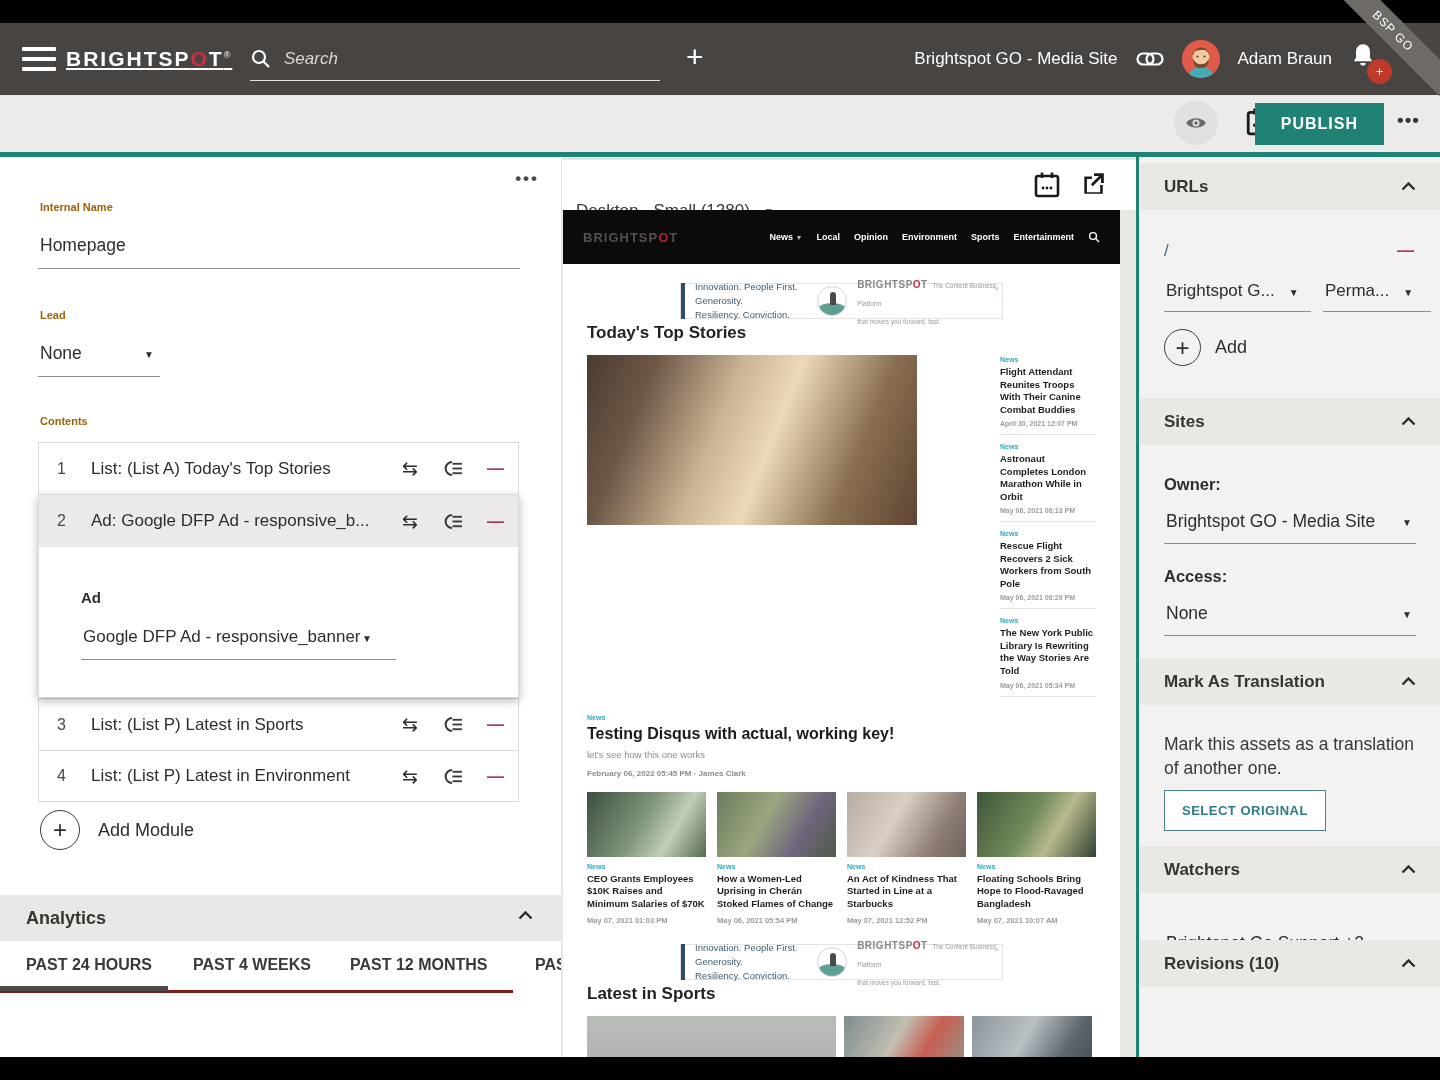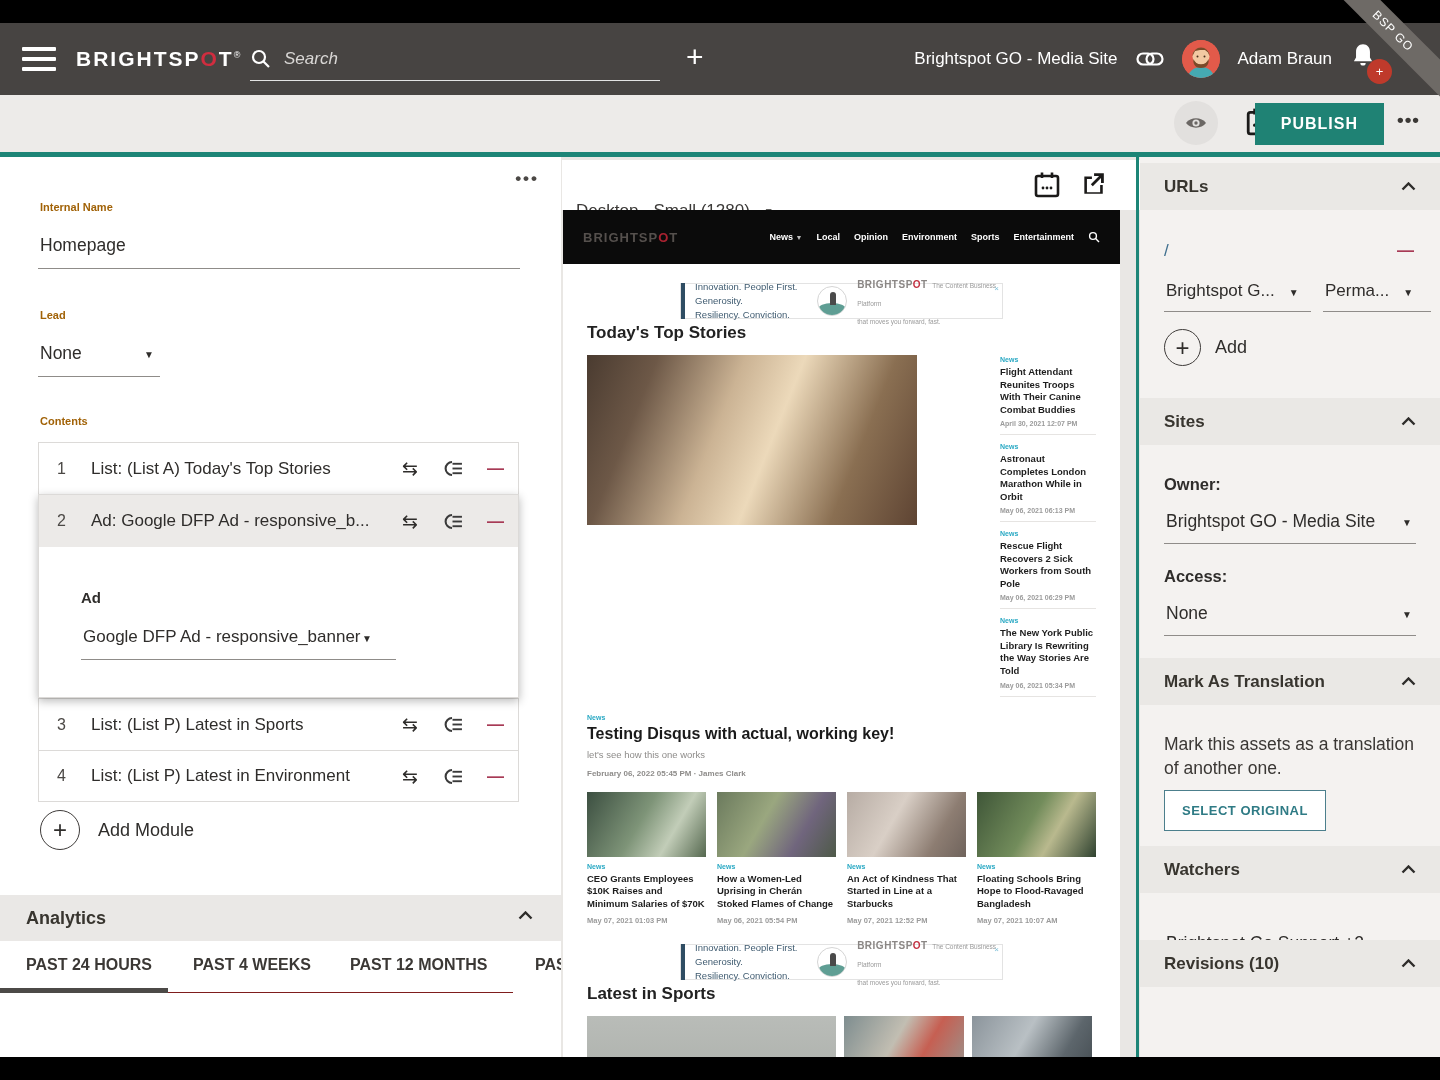--- a/index.html
+++ b/index.html
@@ -6,21 +6,21 @@
   html,body { background:#000; }
   #app{ position:relative; width:1440px; height:1080px; background:#000; overflow:hidden;
         font-family:"Liberation Sans", sans-serif; }
 
   
   .strip-top{position:absolute;left:0;top:0;width:1440px;height:23px;background:#000;}
   .strip-bottom{position:absolute;left:0;top:1057px;width:1440px;height:23px;background:#000;}
   .topbar{position:absolute;left:0;top:23px;width:1440px;height:72px;background:#474442;display:flex;align-items:center;}
   .hamburger{width:34px;height:24px;margin-left:22px;display:flex;flex-direction:column;justify-content:space-between;cursor:pointer;}
   .hamburger span{display:block;height:4px;background:#fff;border-radius:1px;}
-  .bs-logo{margin-left:20px;color:#fff;font-size:21px;font-weight:bold;letter-spacing:2px;white-space:nowrap;}
+  .bs-logo{margin-left:10px;color:#fff;font-size:21px;font-weight:bold;letter-spacing:2px;white-space:nowrap;text-decoration:underline;}
   .bs-logo .red-o{color:#d12d3f;}
   .bs-logo sup{font-size:9px;font-weight:normal;}
   .search-wrap{position:absolute;left:250px;top:14px;width:410px;height:44px;border-bottom:1px solid rgba(255,255,255,.85);display:flex;align-items:center;}
   .search-wrap svg{flex:0 0 auto;}
   .search-input{background:transparent;border:none;outline:none;color:#fff;font-style:italic;font-size:17px;margin-left:12px;width:330px;font-family:"Liberation Sans",sans-serif;}
   .search-input::placeholder{color:#d9d7d5;font-style:italic;}
   .topbar-plus{position:absolute;left:686px;top:17px;color:#fff;font-size:30px;font-weight:300;cursor:pointer;}
   .top-right{position:absolute;right:60px;top:0;height:72px;display:flex;align-items:center;gap:18px;}
   .site-link{color:#fff;font-size:17px;white-space:nowrap;}
   .avatar{width:38px;height:38px;border-radius:50%;overflow:hidden;background:#e25a4a;}
@@ -67,21 +67,21 @@
   .exp-body{background:#fff;height:150px;position:relative;}
   .exp-ad-label{position:absolute;left:42px;top:42px;font-size:15px;font-weight:bold;color:#2f2d2b;}
   .exp-select{position:absolute;left:42px;top:76px;width:315px;border-bottom:1px solid #8f8c89;padding:4px 2px 12px 2px;font-size:17px;color:#2f2d2b;cursor:pointer;}
   .exp-select .caret{position:absolute;right:24px;top:10px;}
   .add-row{position:absolute;left:40px;top:653px;display:flex;align-items:center;gap:18px;cursor:pointer;}
   .plus-circle{width:40px;height:40px;border-radius:50%;border:1.6px solid #3e3b39;display:flex;align-items:center;justify-content:center;font-size:24px;font-weight:300;color:#2f2d2b;}
   .add-label{font-size:18px;color:#2f2d2b;}
   .analytics-bar{position:absolute;left:0;top:738px;width:561px;height:46px;background:#eae8e6;display:flex;align-items:center;}
   .analytics-title{margin-left:26px;font-size:18px;font-weight:bold;color:#38352f;}
   .analytics-chevron{position:absolute;right:28px;top:16px;cursor:pointer;}
-  .tabs-row{position:absolute;left:0;top:784px;width:513px;height:52px;border-bottom:1px solid #7f1d1d;background:#fff;padding-left:28px;}
+  .tabs-row{position:absolute;left:0;top:784px;width:513px;height:52px;border-bottom:3px solid #7f1d1d;background:#fff;padding-left:28px;}
   .tab{position:absolute;top:15px;font-size:16px;font-weight:bold;color:#3b3835;white-space:nowrap;cursor:pointer;}
   .tab-underline{position:absolute;left:0;bottom:-1px;width:168px;height:5px;background:#4c4a47;}
 
   
   .preview-pane{position:absolute;left:562px;top:0;width:578px;height:900px;background:#e9e7e4;}
   .preview-header{position:absolute;left:0;top:3px;width:578px;height:50px;background:#fff;}
   .device-select{position:absolute;left:14px;top:13px;font-size:17px;color:#3c3a38;cursor:pointer;display:flex;align-items:center;gap:14px;margin-top:28px;}
   .ph-cal{position:absolute;left:472px;top:11px;cursor:pointer;}
   .ph-ext{position:absolute;left:518px;top:11px;cursor:pointer;}
   .pane-scroll{position:absolute;right:1px;top:0;width:3px;height:900px;background:#1d8577;}

